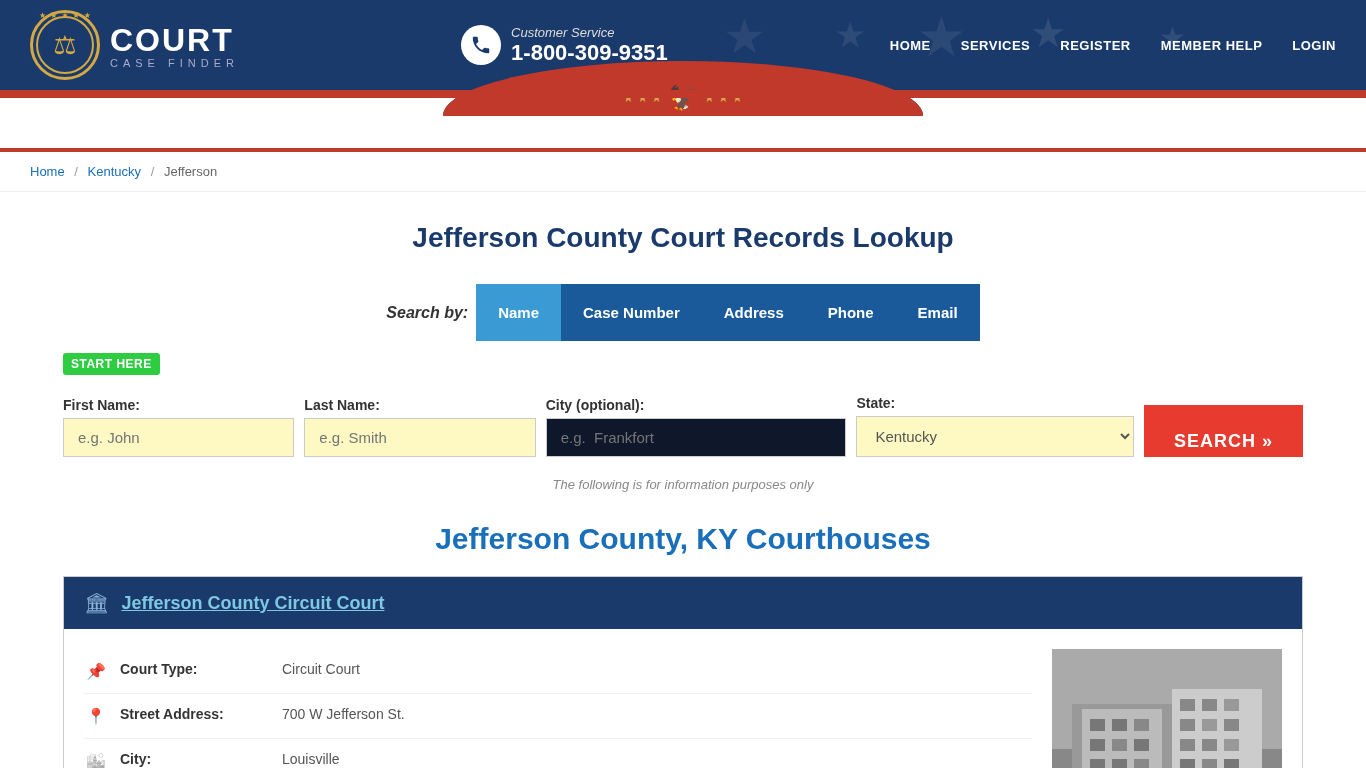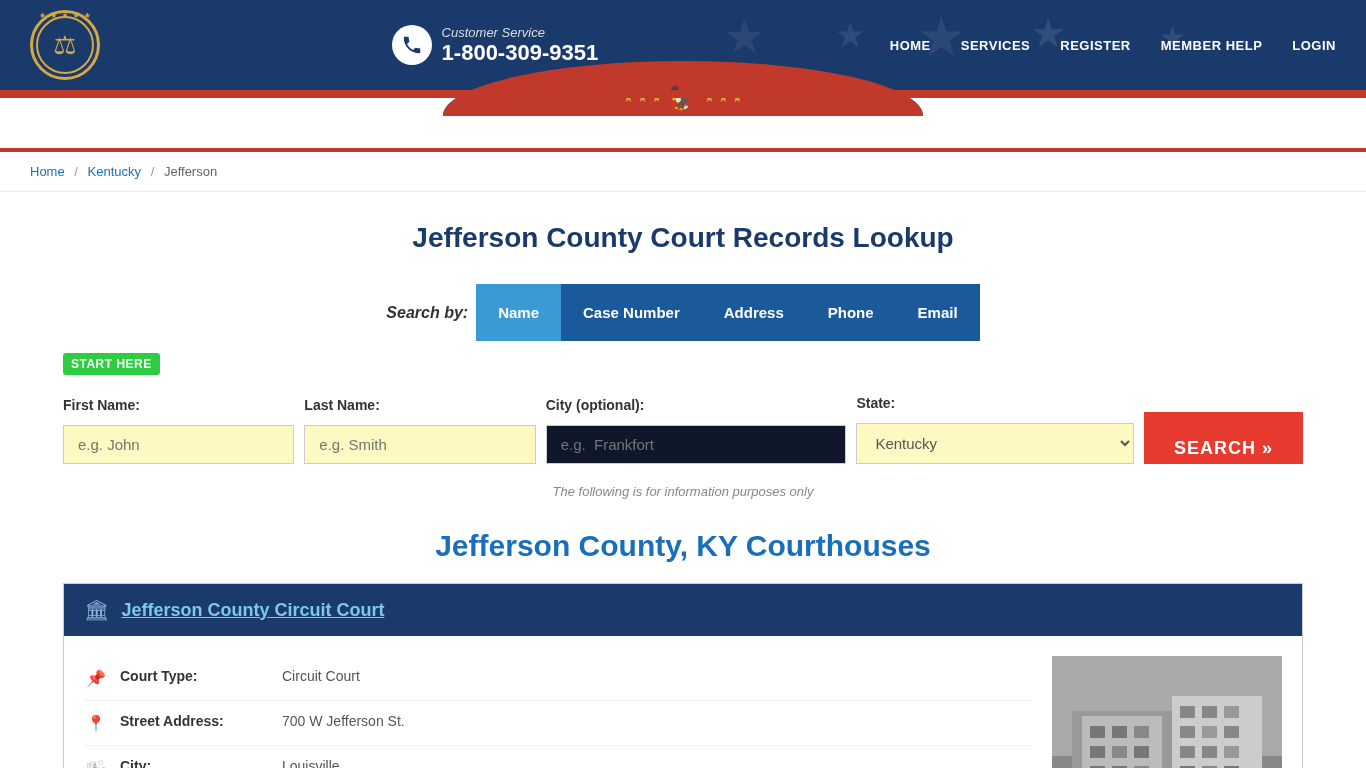--- a/index.html
+++ b/index.html
@@ -163,21 +163,21 @@
     
     .search-form {
       display: flex;
       align-items: flex-end;
       gap: 10px;
       margin-bottom: 20px;
     }
     .form-field {
       display: flex;
       flex-direction: column;
-      gap: 12px;
+      gap: 5px;
     }
     .form-field label {
       font-size: 14px;
       font-weight: bold;
       color: #333;
     }
     .form-field input, .form-field select {
       padding: 10px 14px;
       font-size: 15px;
       border: 1px solid #ccc;
@@ -294,20 +294,24 @@
         <div class="logo-circle">
           <span style="font-size:26px; color:#d4a843;">⚖</span>
           <div style="position:absolute;top:3px;left:3px;right:3px;bottom:3px;border:2px solid #d4a843;border-radius:50%;"></div>
           <div style="position:absolute;top:-2px;left:50%;transform:translateX(-50%);display:flex;gap:4px;">
             <span style="font-size:8px;color:#d4a843;">★</span>
             <span style="font-size:8px;color:#d4a843;">★</span>
             <span style="font-size:8px;color:#d4a843;">★</span>
             <span style="font-size:8px;color:#d4a843;">★</span>
             <span style="font-size:8px;color:#d4a843;">★</span>
           </div>
+        </div>
+        <div class="logo-text">
+          <span class="court" style="font-size:32px;font-weight:900;letter-spacing:2px;color:#fff;">COURT</span>
+          <span class="case-finder" style="display:block;font-size:11px;letter-spacing:5px;color:#aac;margin-top:-2px;">CASE FINDER</span>
         </div>
       </div>
 
       <div class="phone-area">
         <div class="phone-icon">
           <svg width="22" height="22" viewBox="0 0 24 24" fill="#1a3a6b">
             <path d="M6.6 10.8c1.4 2.8 3.8 5.1 6.6 6.6l2.2-2.2c.3-.3.7-.4 1-.2 1.1.4 2.3.6 3.6.6.6 0 1 .4 1 1V20c0 .6-.4 1-1 1-9.4 0-17-7.6-17-17 0-.6.4-1 1-1h3.5c.6 0 1 .4 1 1 0 1.3.2 2.5.6 3.6.1.3 0 .7-.2 1l-2.3 2.2z"></path>
           </svg>
         </div>
         <div>

